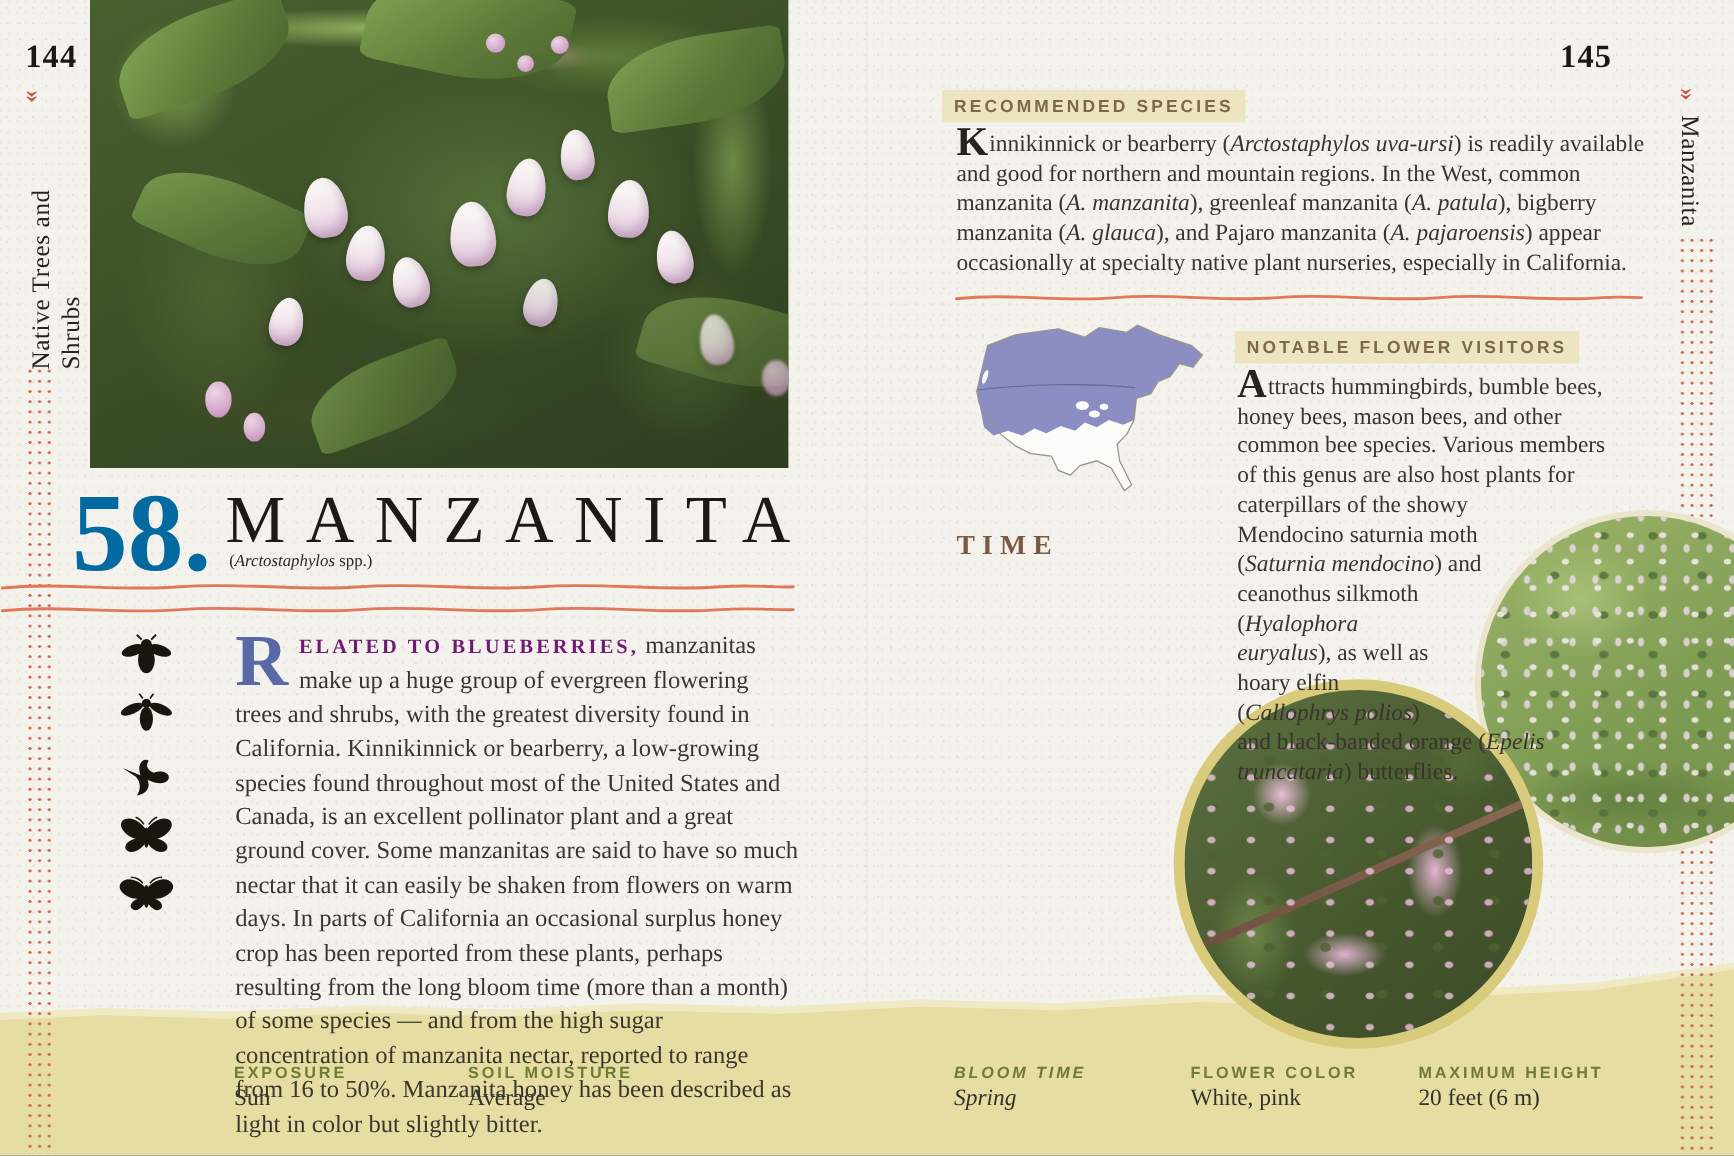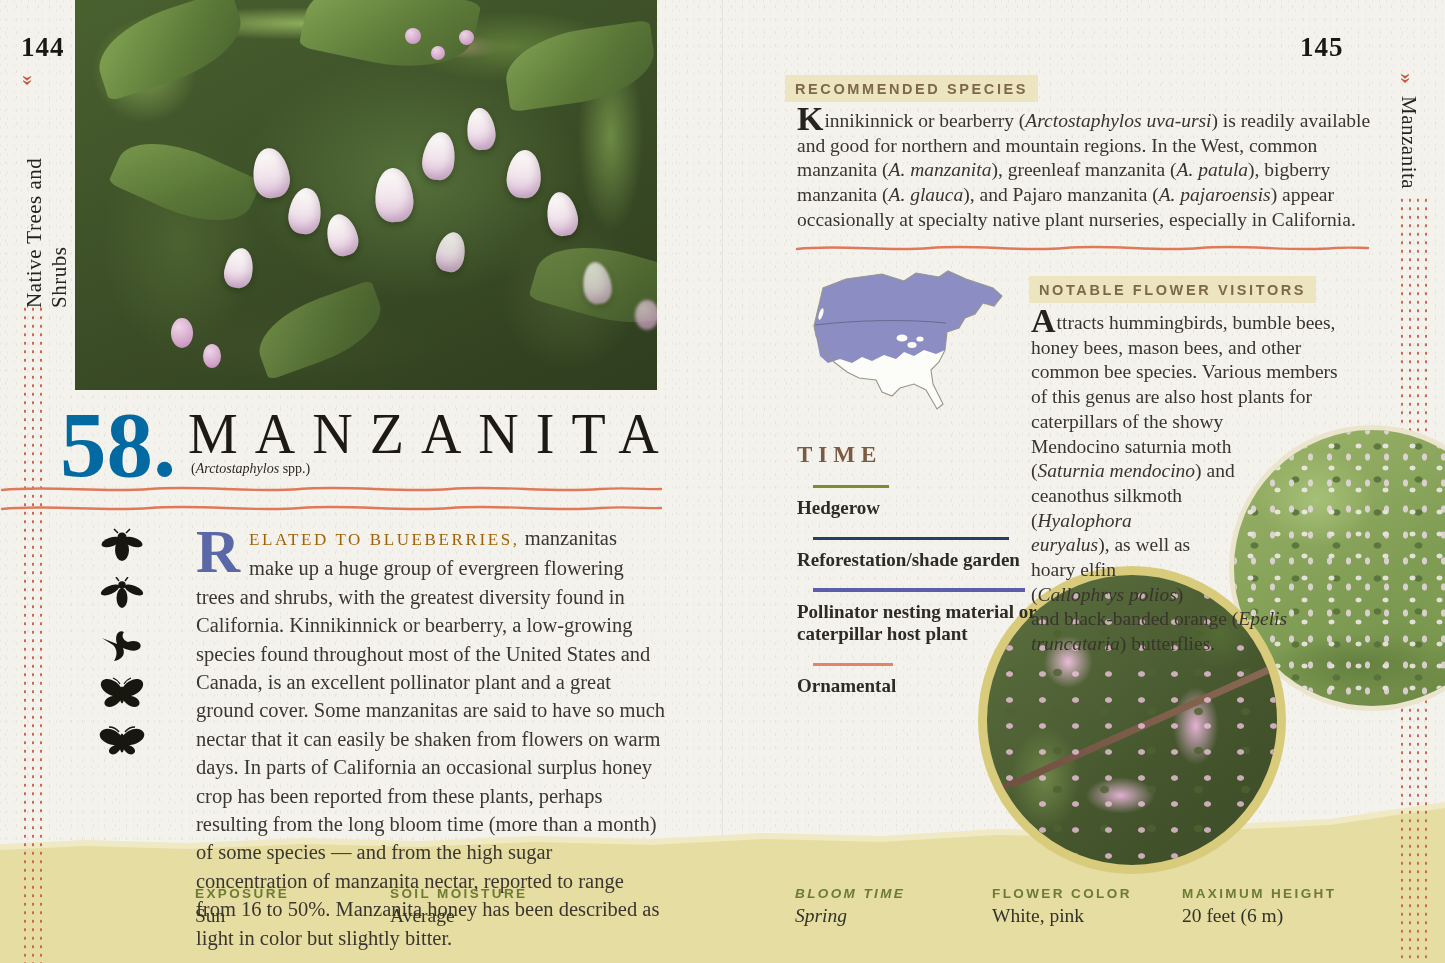--- a/index.html
+++ b/index.html
@@ -65,21 +65,21 @@
   .wavy{position:absolute;z-index:5;}
   .wavy path{fill:none;stroke:#e0795a;stroke-width:2.4;stroke-linecap:round;}
   .wavy-left{left:0;top:482px;}
   .wavy-right{left:795px;top:240px;}
 
   .insect-col{position:absolute;z-index:5;left:94px;top:528px;width:56px;display:flex;flex-direction:column;gap:9px;align-items:center;}
   .insect-col svg{width:48px;height:36px;fill:#17160f;stroke:none;}
 
   .intro{position:absolute;z-index:5;left:196px;top:524px;width:470px;font-size:20.5px;line-height:28.4px;color:#3b362f;}
   .dropcap-big{float:left;font-size:61px;line-height:45px;font-weight:bold;color:#5b68a8;margin:5px 9px 0 0;}
-  .lead-caps{color:#a16207;font-weight:normal;font-size:17px;letter-spacing:2.6px;text-transform:uppercase;}
+  .lead-caps{color:#701a75;font-weight:bold;font-size:17px;letter-spacing:2.6px;text-transform:uppercase;}
 
   
   .badge{position:absolute;z-index:5;background:#ede5c0;color:#7c684a;
     font-family:"Liberation Sans", sans-serif;font-weight:bold;font-size:14.5px;
     letter-spacing:2.6px;padding:6px 10px 5px 10px;}
   .badge-recommended{left:785px;top:75px;}
   .badge-visitors{left:1029px;top:276px;}
 
   .para{z-index:5;position:absolute;font-size:19.5px;line-height:24.7px;color:#39342d;}
   .para .it{font-style:italic;}
@@ -247,38 +247,20 @@
   <div class="para para-visitors">
     <span class="flt" style="width:0;height:110px;"></span>
     <span class="flt" style="width:58px;height:26px;"></span>
     <span class="flt" style="width:110px;height:50px;"></span>
     <span class="flt" style="width:132px;height:100px;"></span>
     <span class="raised-cap">A</span><span><span>ttracts hummingbirds, bumble bees, honey bees, mason bees, and other common bee species. Various members of this genus are also host plants for caterpillars of the showy Mendocino saturnia moth (</span><span class="it">Saturnia mendocino</span><span>) and ceanothus silkmoth (</span><span class="it">Hyalophora euryalus</span><span>), as well as hoary elfin (</span><span class="it">Callophrys polios</span><span>) and black-banded orange (</span><span class="it">Epelis truncataria</span><span>) butterflies.</span></span>
   </div>
 
   <div class="uses">
     <div class="uses-heading">TIME</div>
-    <div id="uses-list">
-        <div class="use-item">
-          <div class="use-rule" style="background: rgb(123, 140, 51); width: 76px;"></div>
-          <div class="use-label">Hedgerow</div>
-        </div>
-        <div class="use-item">
-          <div class="use-rule" style="background: rgb(35, 64, 94); width: 196px;"></div>
-          <div class="use-label">Reforestation/shade garden</div>
-        </div>
-        <div class="use-item">
-          <div class="use-rule" style="background: rgb(90, 95, 168); width: 212px;"></div>
-          <div class="use-label">Pollinator nesting material or caterpillar host plant</div>
-        </div>
-        <div class="use-item">
-          <div class="use-rule" style="background: rgb(229, 130, 107); width: 80px;"></div>
-          <div class="use-label">Ornamental</div>
-        </div>
-      </div>
   </div>
 
   <div class="circle circle-large"></div>
   <div class="circle circle-small"></div>
 
   <div class="band-light"></div>
   <div class="band"></div>
   <div id="stats">
       <div class="stat">
         <div class="stat-label">EXPOSURE</div>

